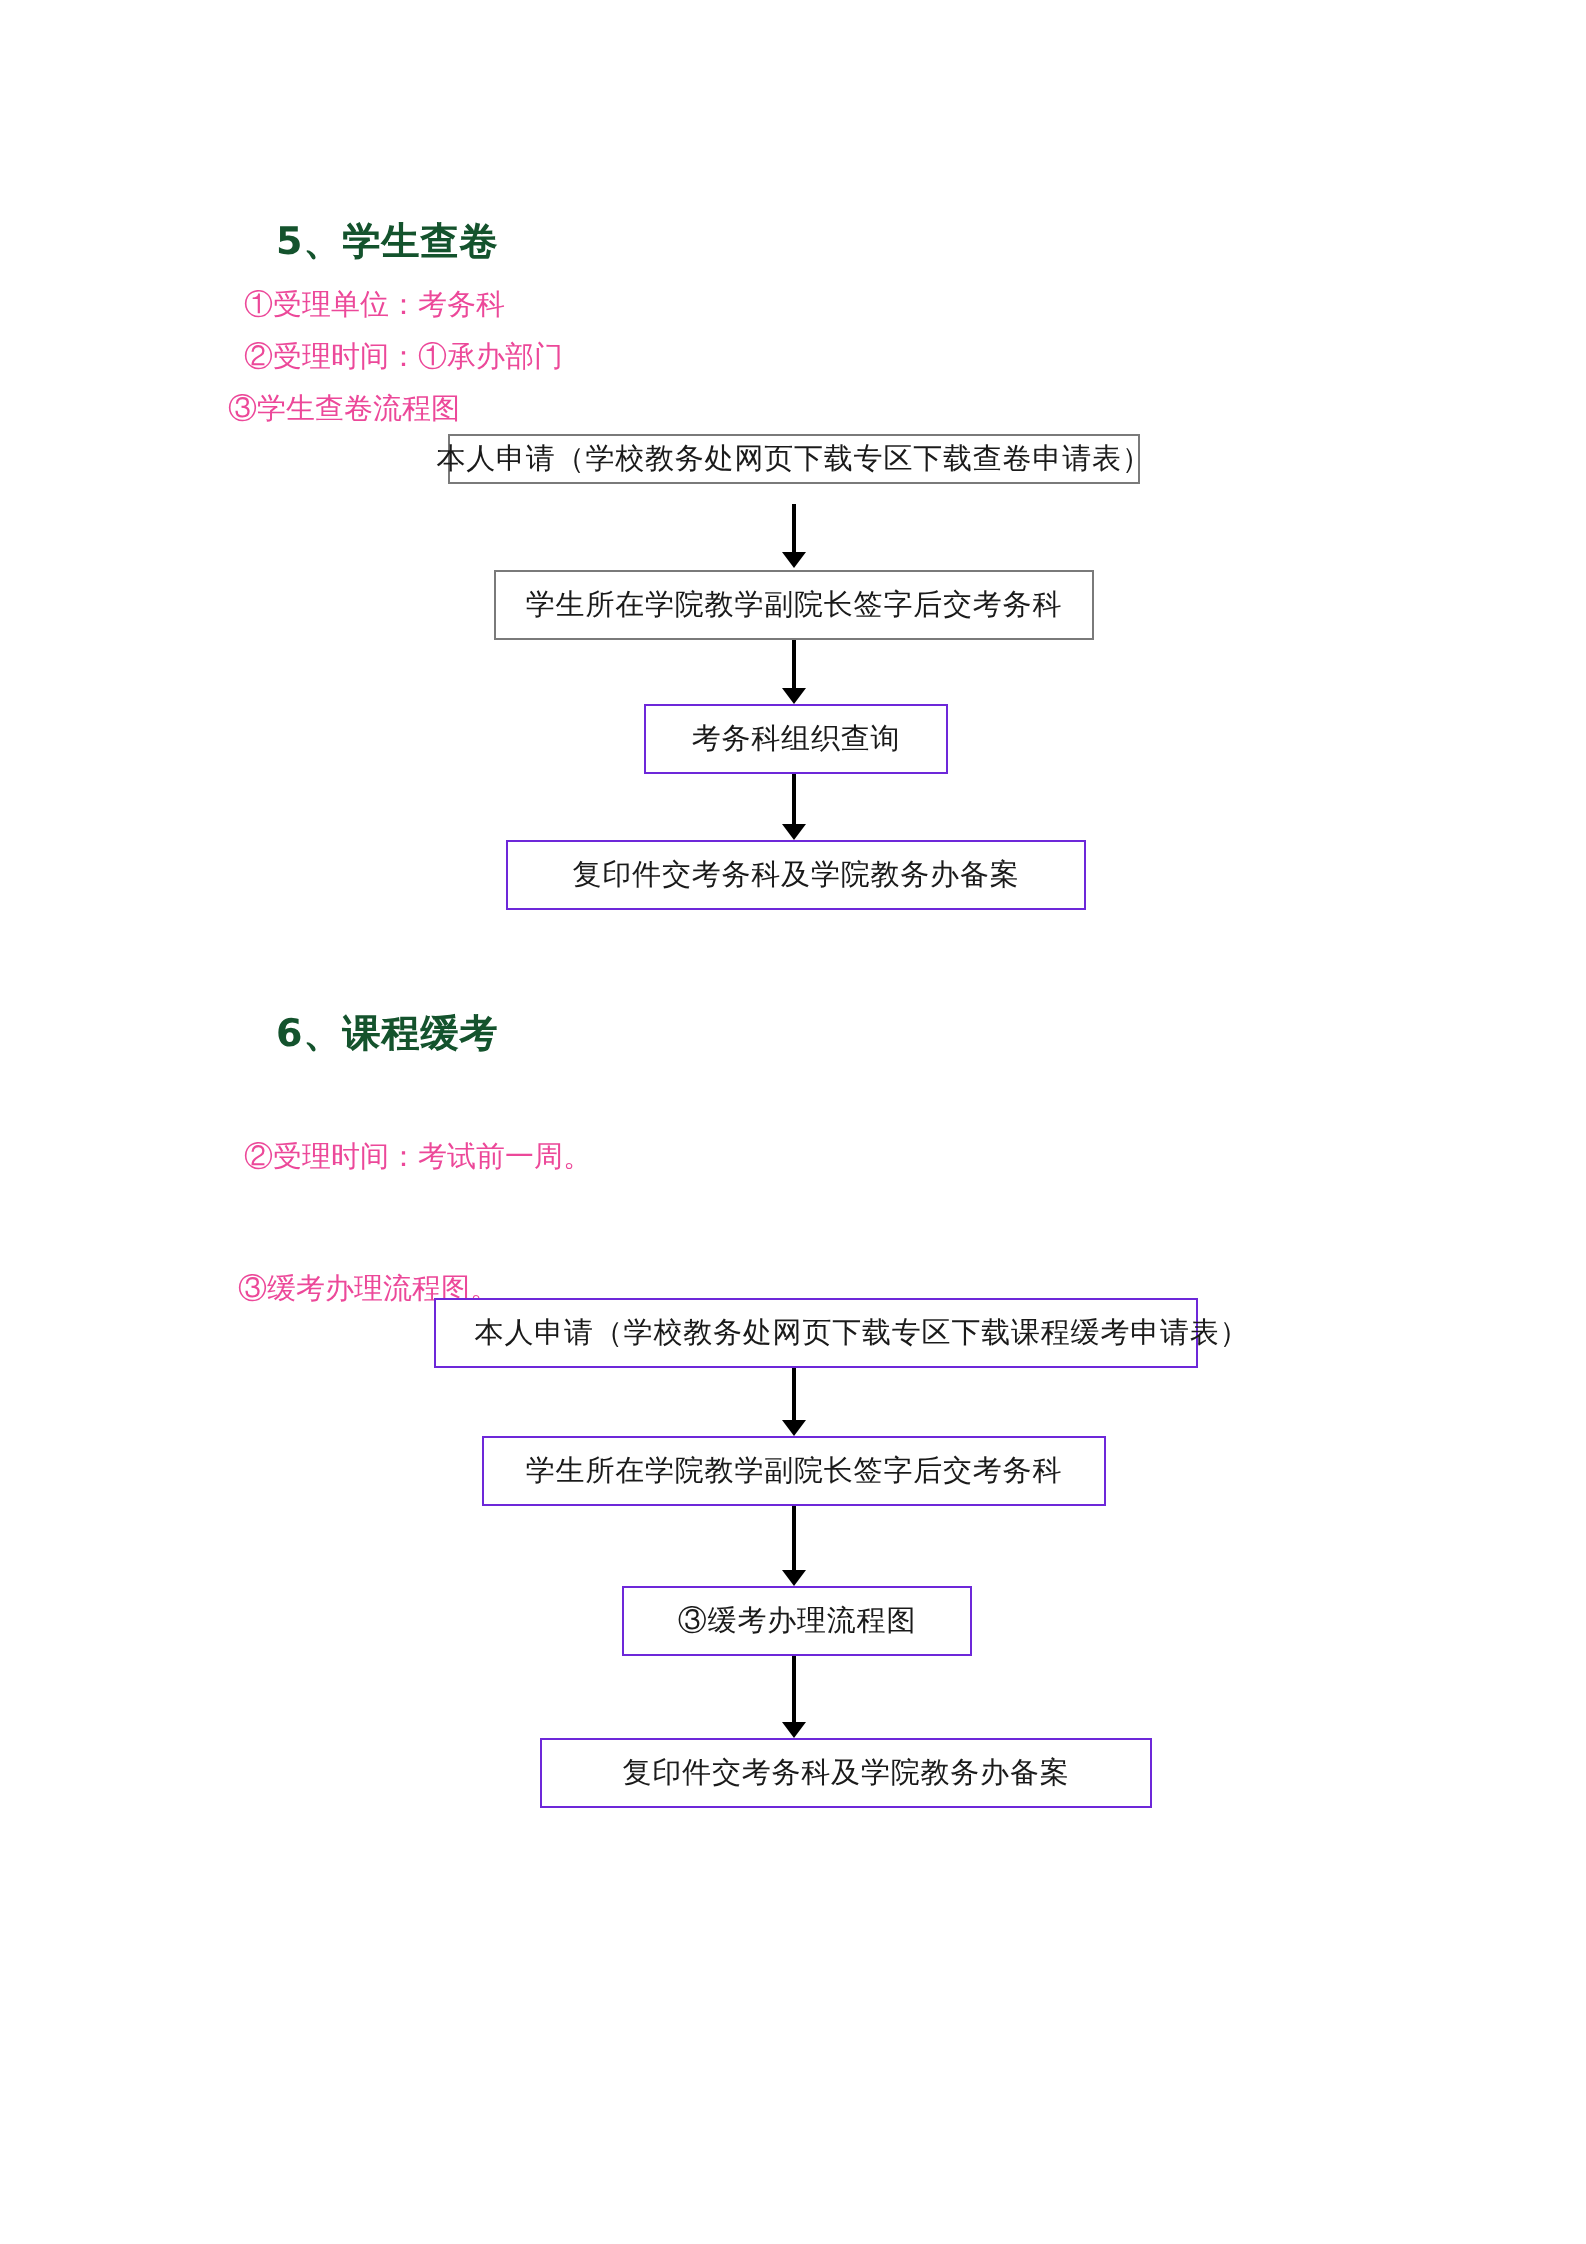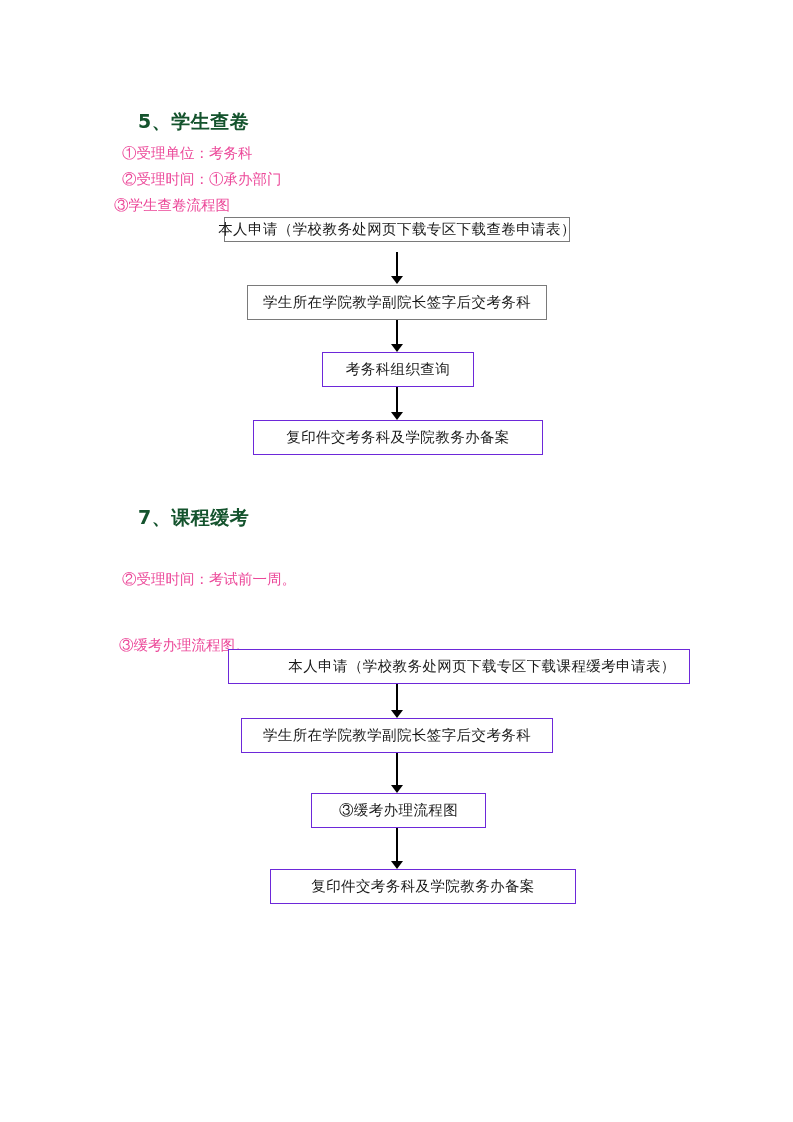--- a/index.html
+++ b/index.html
@@ -123,28 +123,28 @@
     <div class="flow-box border-dark" style="left:322px; top:352px; width:152px; height:35px;">考务科组织查询</div>
 
     <div class="flow-arrow" style="left:390px; top:387px; height:33px;">
       <div class="stem" style="height:25px;"></div>
       <div class="head" style="top:25px;"></div>
     </div>
 
     <div class="flow-box border-dark" style="left:253px; top:420px; width:290px; height:35px;">复印件交考务科及学院教务办备案</div>
   </div>
 
-  <div class="section-heading" style="left:138px; top:508px;">7、课程缓考</div>
+  <div class="section-heading" style="left:138px; top:508px;">6、课程缓考</div>
 
   <div class="body-line" style="left:122px; top:572px;">②受理时间：考试前一周。</div>
   <div class="body-line" style="left:119px; top:600px;margin-top:38px;">③缓考办理流程图。</div>
 
   <div class="flow">
 
-    <div class="flow-box border-dark" style="left:228px; top:649px; width:462px; height:35px;padding-left:46px;">本人申请（学校教务处网页下载专区下载课程缓考申请表）</div>
+    <div class="flow-box border-dark" style="left:217px; top:649px; width:382px; height:35px;padding-left:46px;">本人申请（学校教务处网页下载专区下载课程缓考申请表）</div>
 
     <div class="flow-arrow" style="left:390px; top:684px; height:34px;">
       <div class="stem" style="height:26px;"></div>
       <div class="head" style="top:26px;"></div>
     </div>
 
     <div class="flow-box border-dark" style="left:241px; top:718px; width:312px; height:35px;">学生所在学院教学副院长签字后交考务科</div>
 
     <div class="flow-arrow" style="left:390px; top:753px; height:40px;">
       <div class="stem" style="height:32px;"></div>

